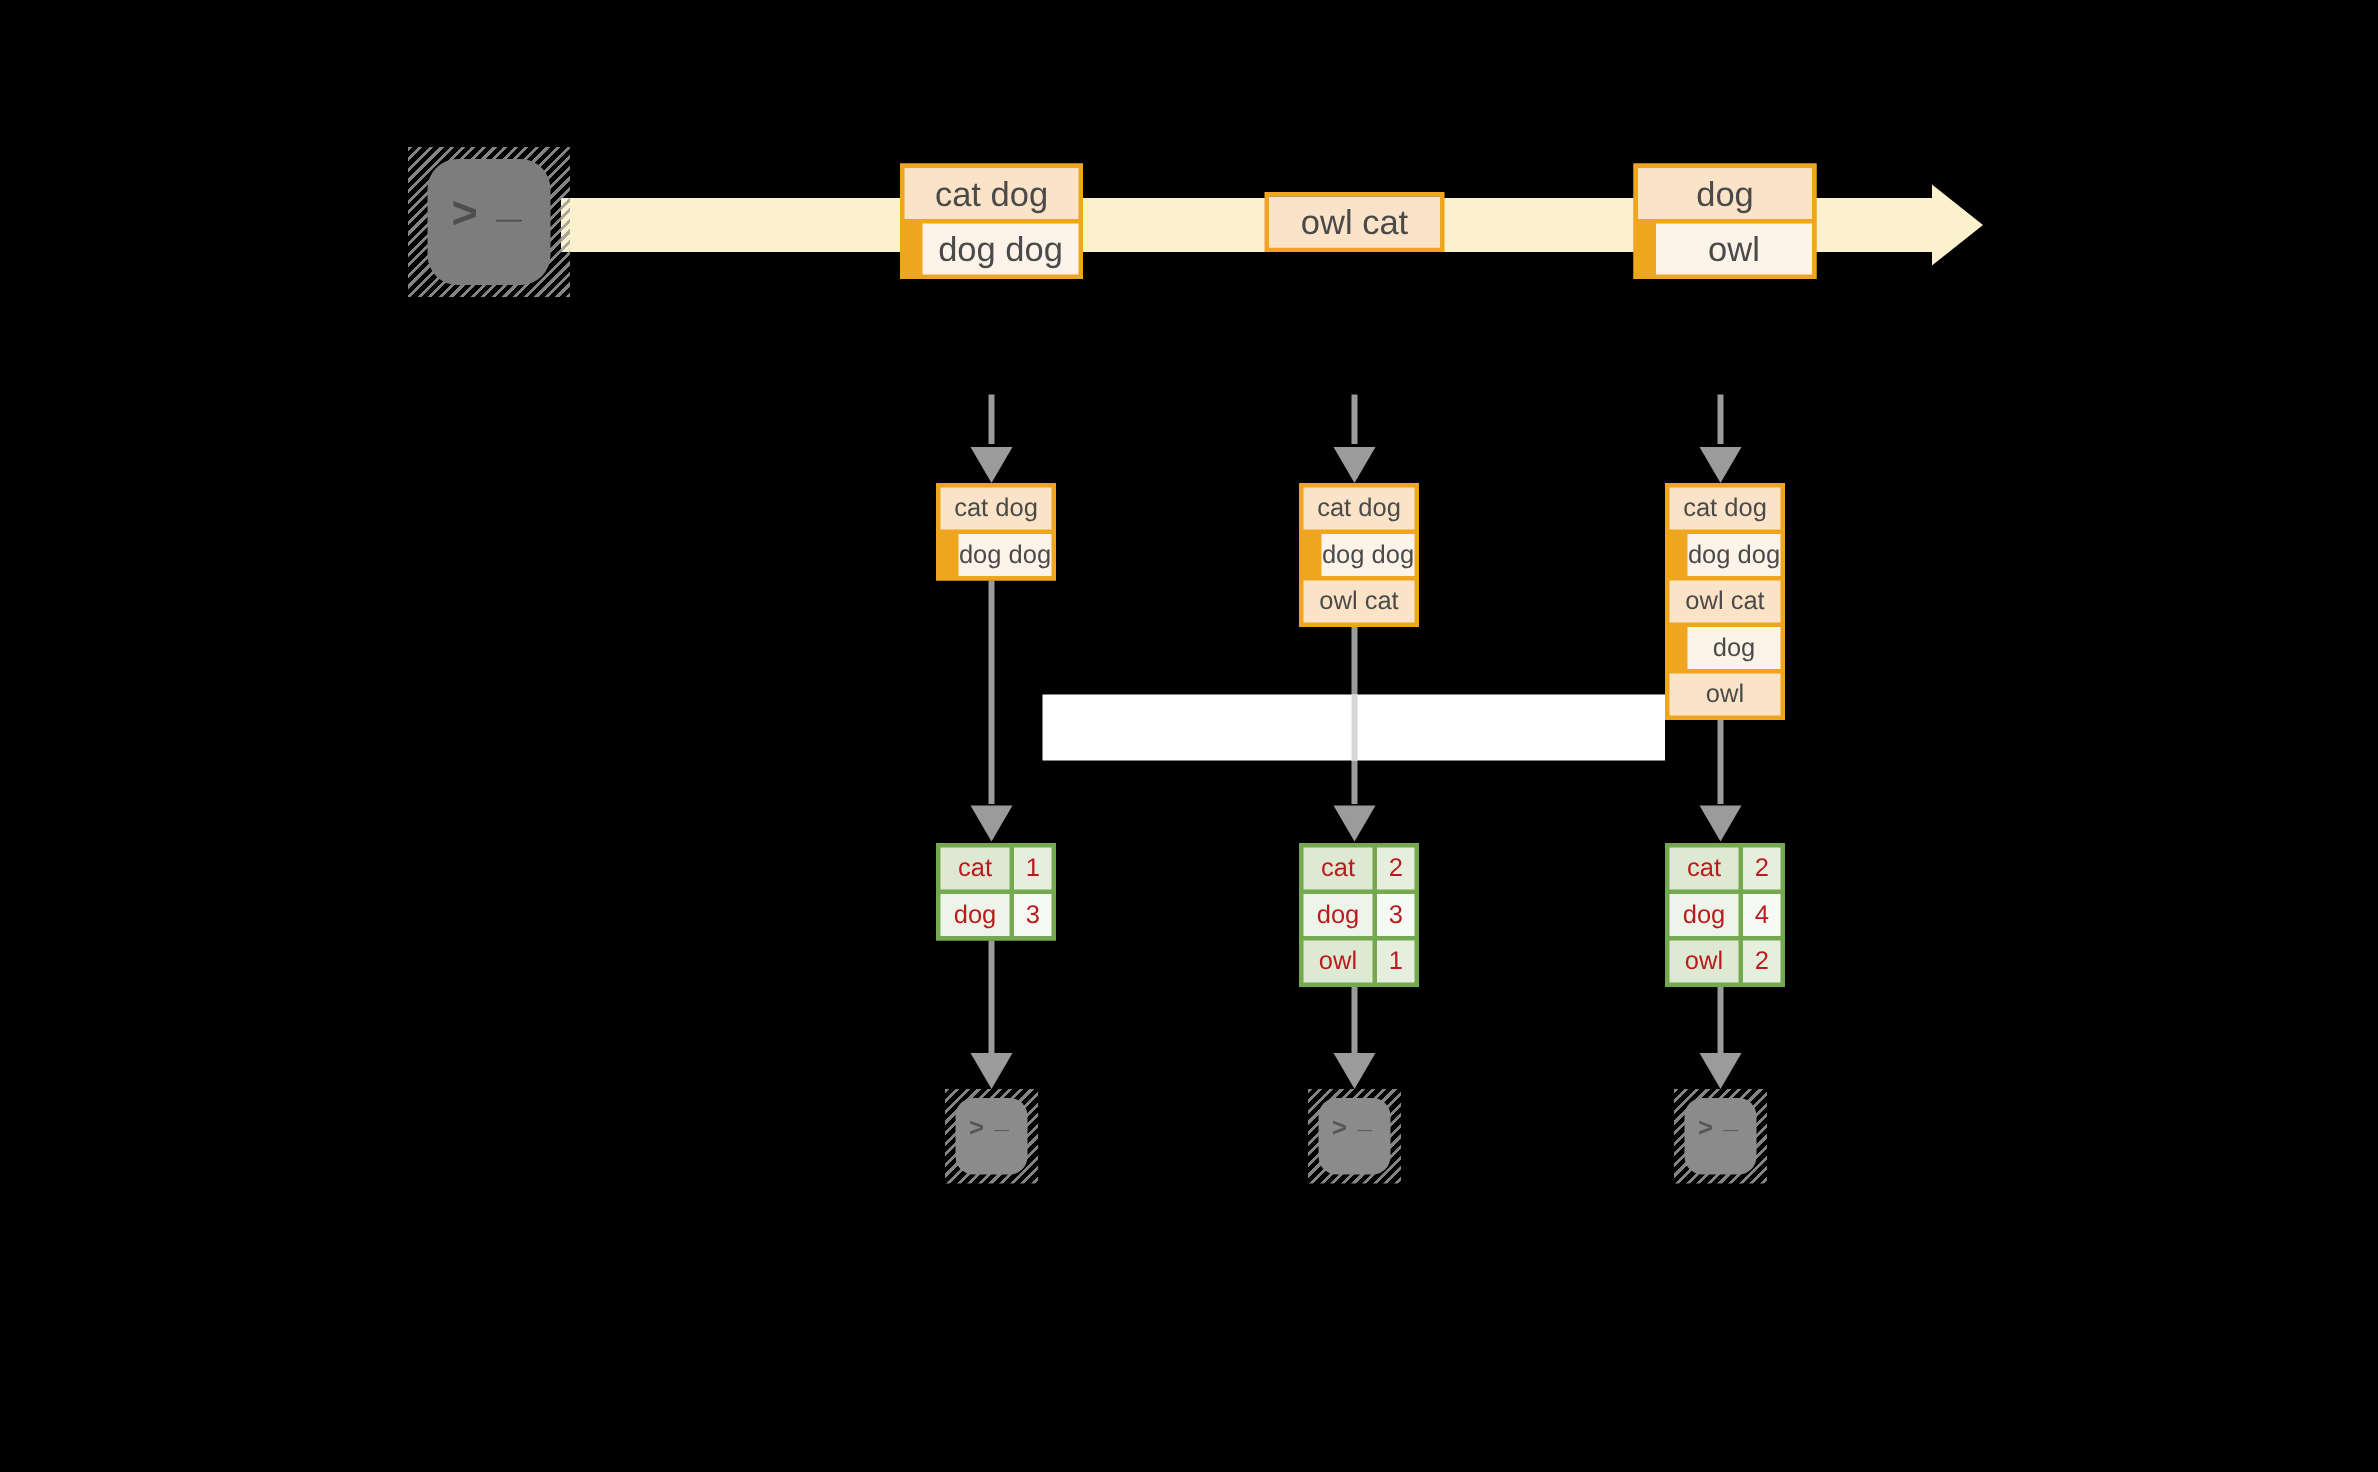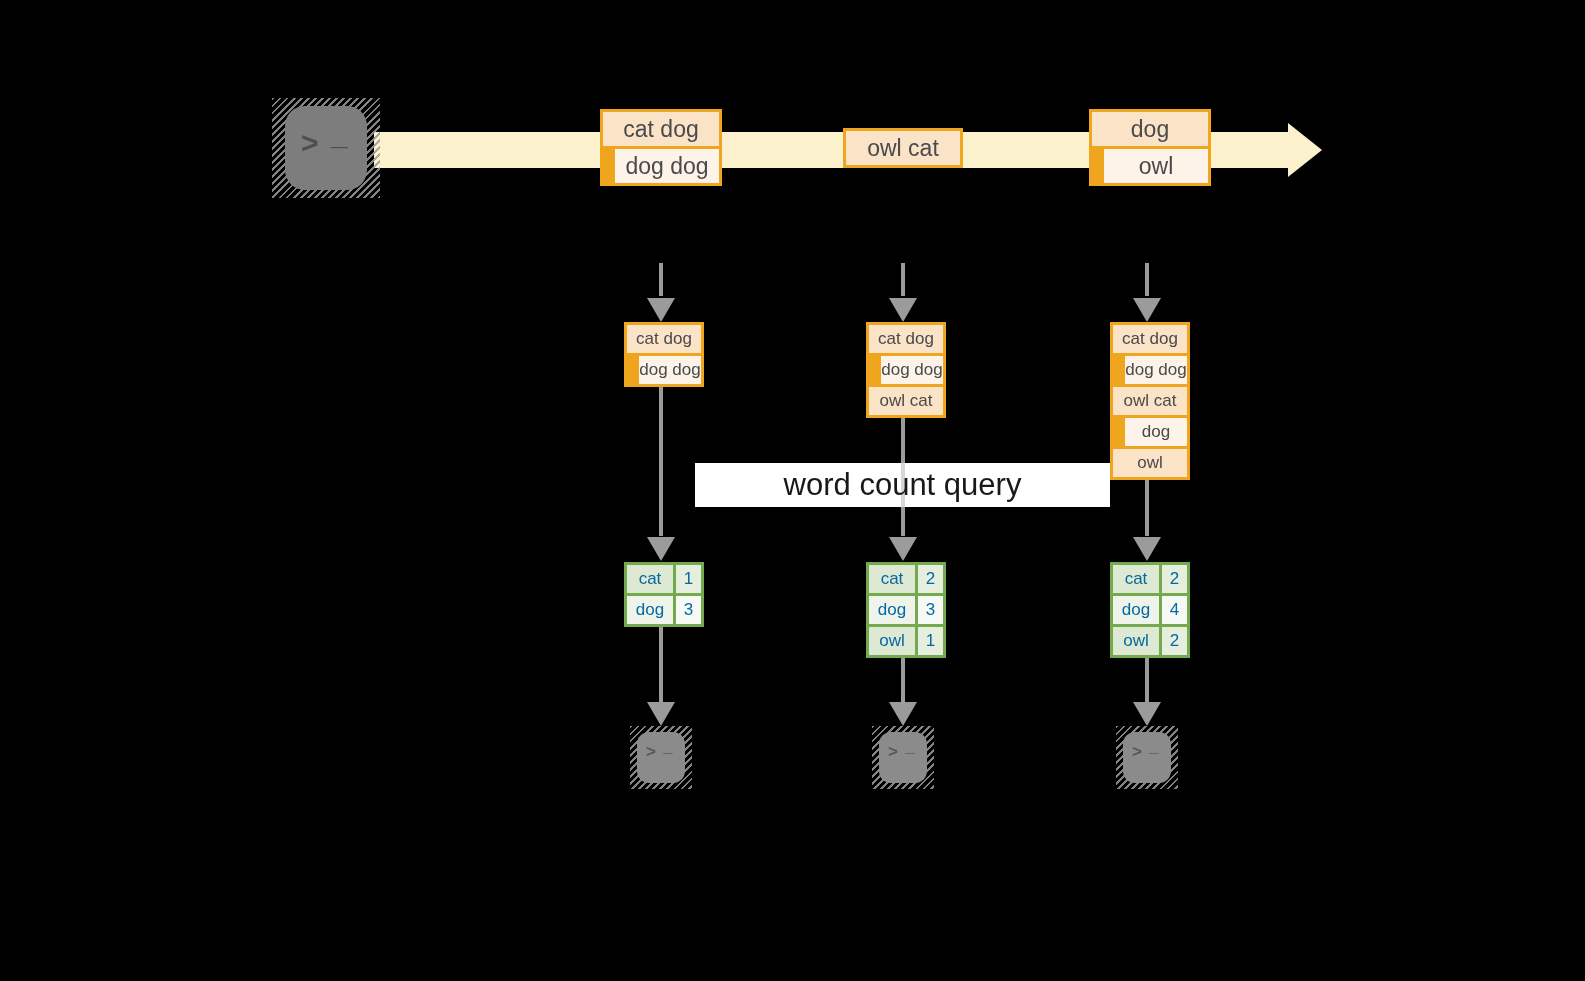--- a/index.html
+++ b/index.html
@@ -21,21 +21,21 @@
   .term.small .uscore{left:26px;top:6px;font-size:17px;color:#565656;}
   
   .obox{position:absolute;background:#efa51e;border:3px solid #efa51e;display:grid;row-gap:3px;z-index:4;}
   .ocell{display:flex;align-items:center;justify-content:center;color:#4a4a4a;background:#fbe3c8;}
   .ocell.cream{background:#fdf3e8;margin-left:12px;}
   .obox.batch .ocell{height:34px;font-size:23px;}
   .obox.stack .ocell{height:28px;font-size:17px;}
   
   .gtable{position:absolute;background:#74a94f;border:3px solid #74a94f;display:grid;
           grid-template-columns:1fr 25px;gap:3px;z-index:2;}
-  .gcell{display:flex;align-items:center;justify-content:center;height:28px;font-size:17px;color:#0369a1;}
+  .gcell{display:flex;align-items:center;justify-content:center;height:28px;font-size:17px;color:#b91c1c;}
   .gcell.w0{background:#dde9d2;} .gcell.c0{background:#e6efdd;}
   .gcell.w1{background:#eef4ea;} .gcell.c1{background:#f7faf4;}
   
   .vline{position:absolute;width:4px;background:#9b9b9b;z-index:1;}
   .ahead{position:absolute;width:0;height:0;z-index:1;
     border-left:14px solid transparent;border-right:14px solid transparent;border-top:24px solid #9b9b9b;}
   
   .qbox{position:absolute;left:695px;top:463px;width:415px;height:44px;background:#ffffff;z-index:3;}
   .qline{position:absolute;left:901px;top:463px;width:4px;height:44px;background:#d7d7d7;z-index:3;}
   .qtext{position:absolute;left:695px;top:463px;width:415px;height:44px;z-index:3;
@@ -96,21 +96,20 @@
 
   <div class="vline" style="left:659px;top:387px;height:149px;"></div>
   <div class="ahead" style="left:647px;top:537px;"></div>
   <div class="vline" style="left:901px;top:418px;height:118px;"></div>
   <div class="ahead" style="left:889px;top:537px;"></div>
   <div class="vline" style="left:1145px;top:480px;height:56px;"></div>
   <div class="ahead" style="left:1133px;top:537px;"></div>
 
   <div class="qbox"></div>
   <div class="qline"></div>
-  <div class="qtext">word count query</div>
 
   <div class="gtable" style="left:624px;top:562px;width:74px;">
     <div class="gcell w0">cat</div>
     <div class="gcell c0">1</div>
     <div class="gcell w1">dog</div>
     <div class="gcell c1">3</div>
   </div>
   <div class="gtable" style="left:866px;top:562px;width:74px;">
     <div class="gcell w0">cat</div>
     <div class="gcell c0">2</div>

